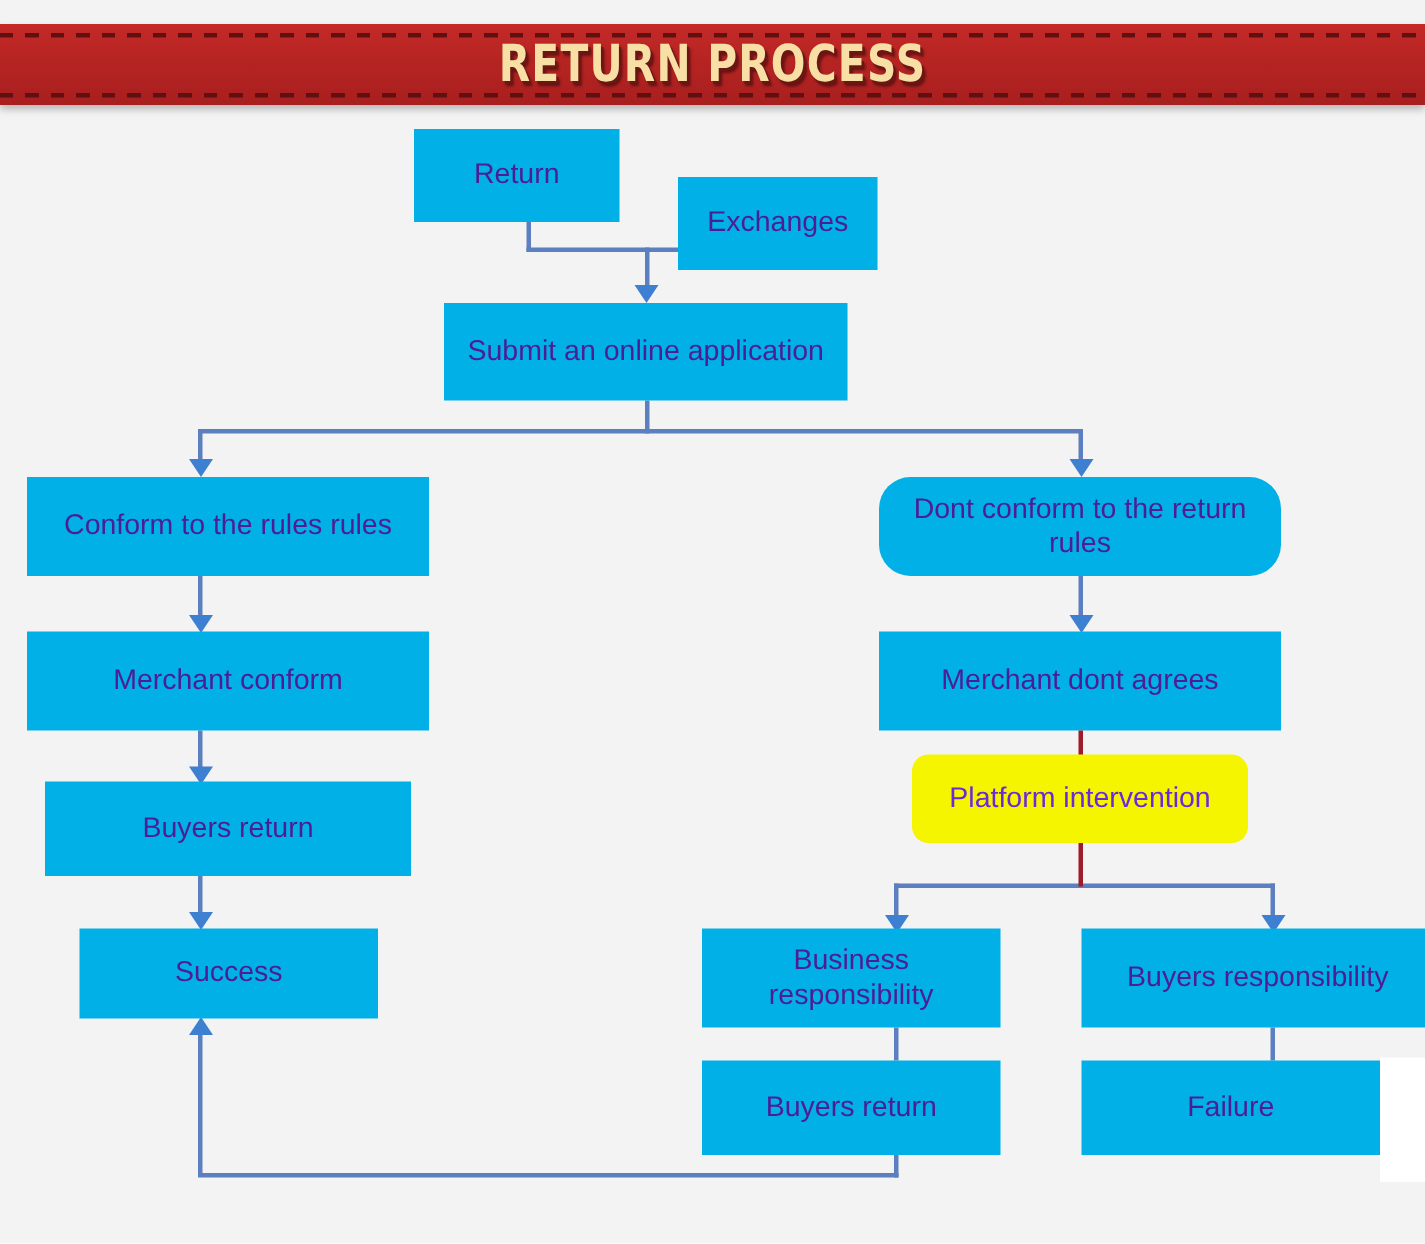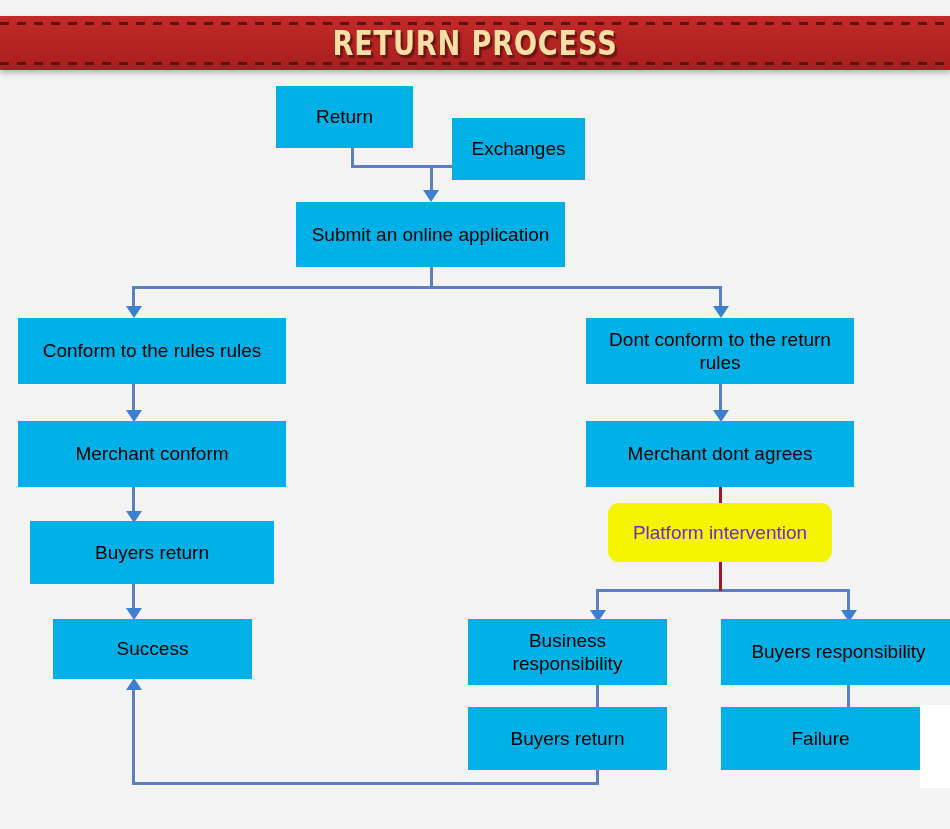--- a/index.html
+++ b/index.html
@@ -57,21 +57,21 @@
     text-shadow: 2px 2px 0 #6d1512, 3px 3px 2px rgba(0,0,0,0.45);
     transform: scaleX(0.80);
     transform-origin: center center;
     white-space: nowrap;
   }
 
   
   .node {
     position: absolute;
     background: #00b0e6;
-    color: #000000;
+    color: #4c1d95;
     display: flex;
     align-items: center;
     justify-content: center;
     text-align: center;
     font-size: 19px;
     line-height: 1.22;
     z-index: 5;
     padding: 0 6px;
     box-sizing: border-box;
   }
@@ -169,21 +169,21 @@
   </div>
 
   <div class="node" style="left:296px; top:202px; width:269px; height:65px;">
     <span>Submit an online application</span>
   </div>
 
   <div class="node" style="left:18px; top:318px; width:268px; height:66px;">
     <span>Conform to the rules rules</span>
   </div>
 
-  <div class="node" style="left:586px; top:318px; width:268px; height:66px;">
+  <div class="node" style="left:586px; top:318px; width:268px; height:66px;border-radius:21px;">
     <span>Dont conform to the return rules</span>
   </div>
 
   <div class="node" style="left:18px; top:421px; width:268px; height:66px;">
     <span>Merchant conform</span>
   </div>
 
   <div class="node" style="left:586px; top:421px; width:268px; height:66px;">
     <span>Merchant dont agrees</span>
   </div>

